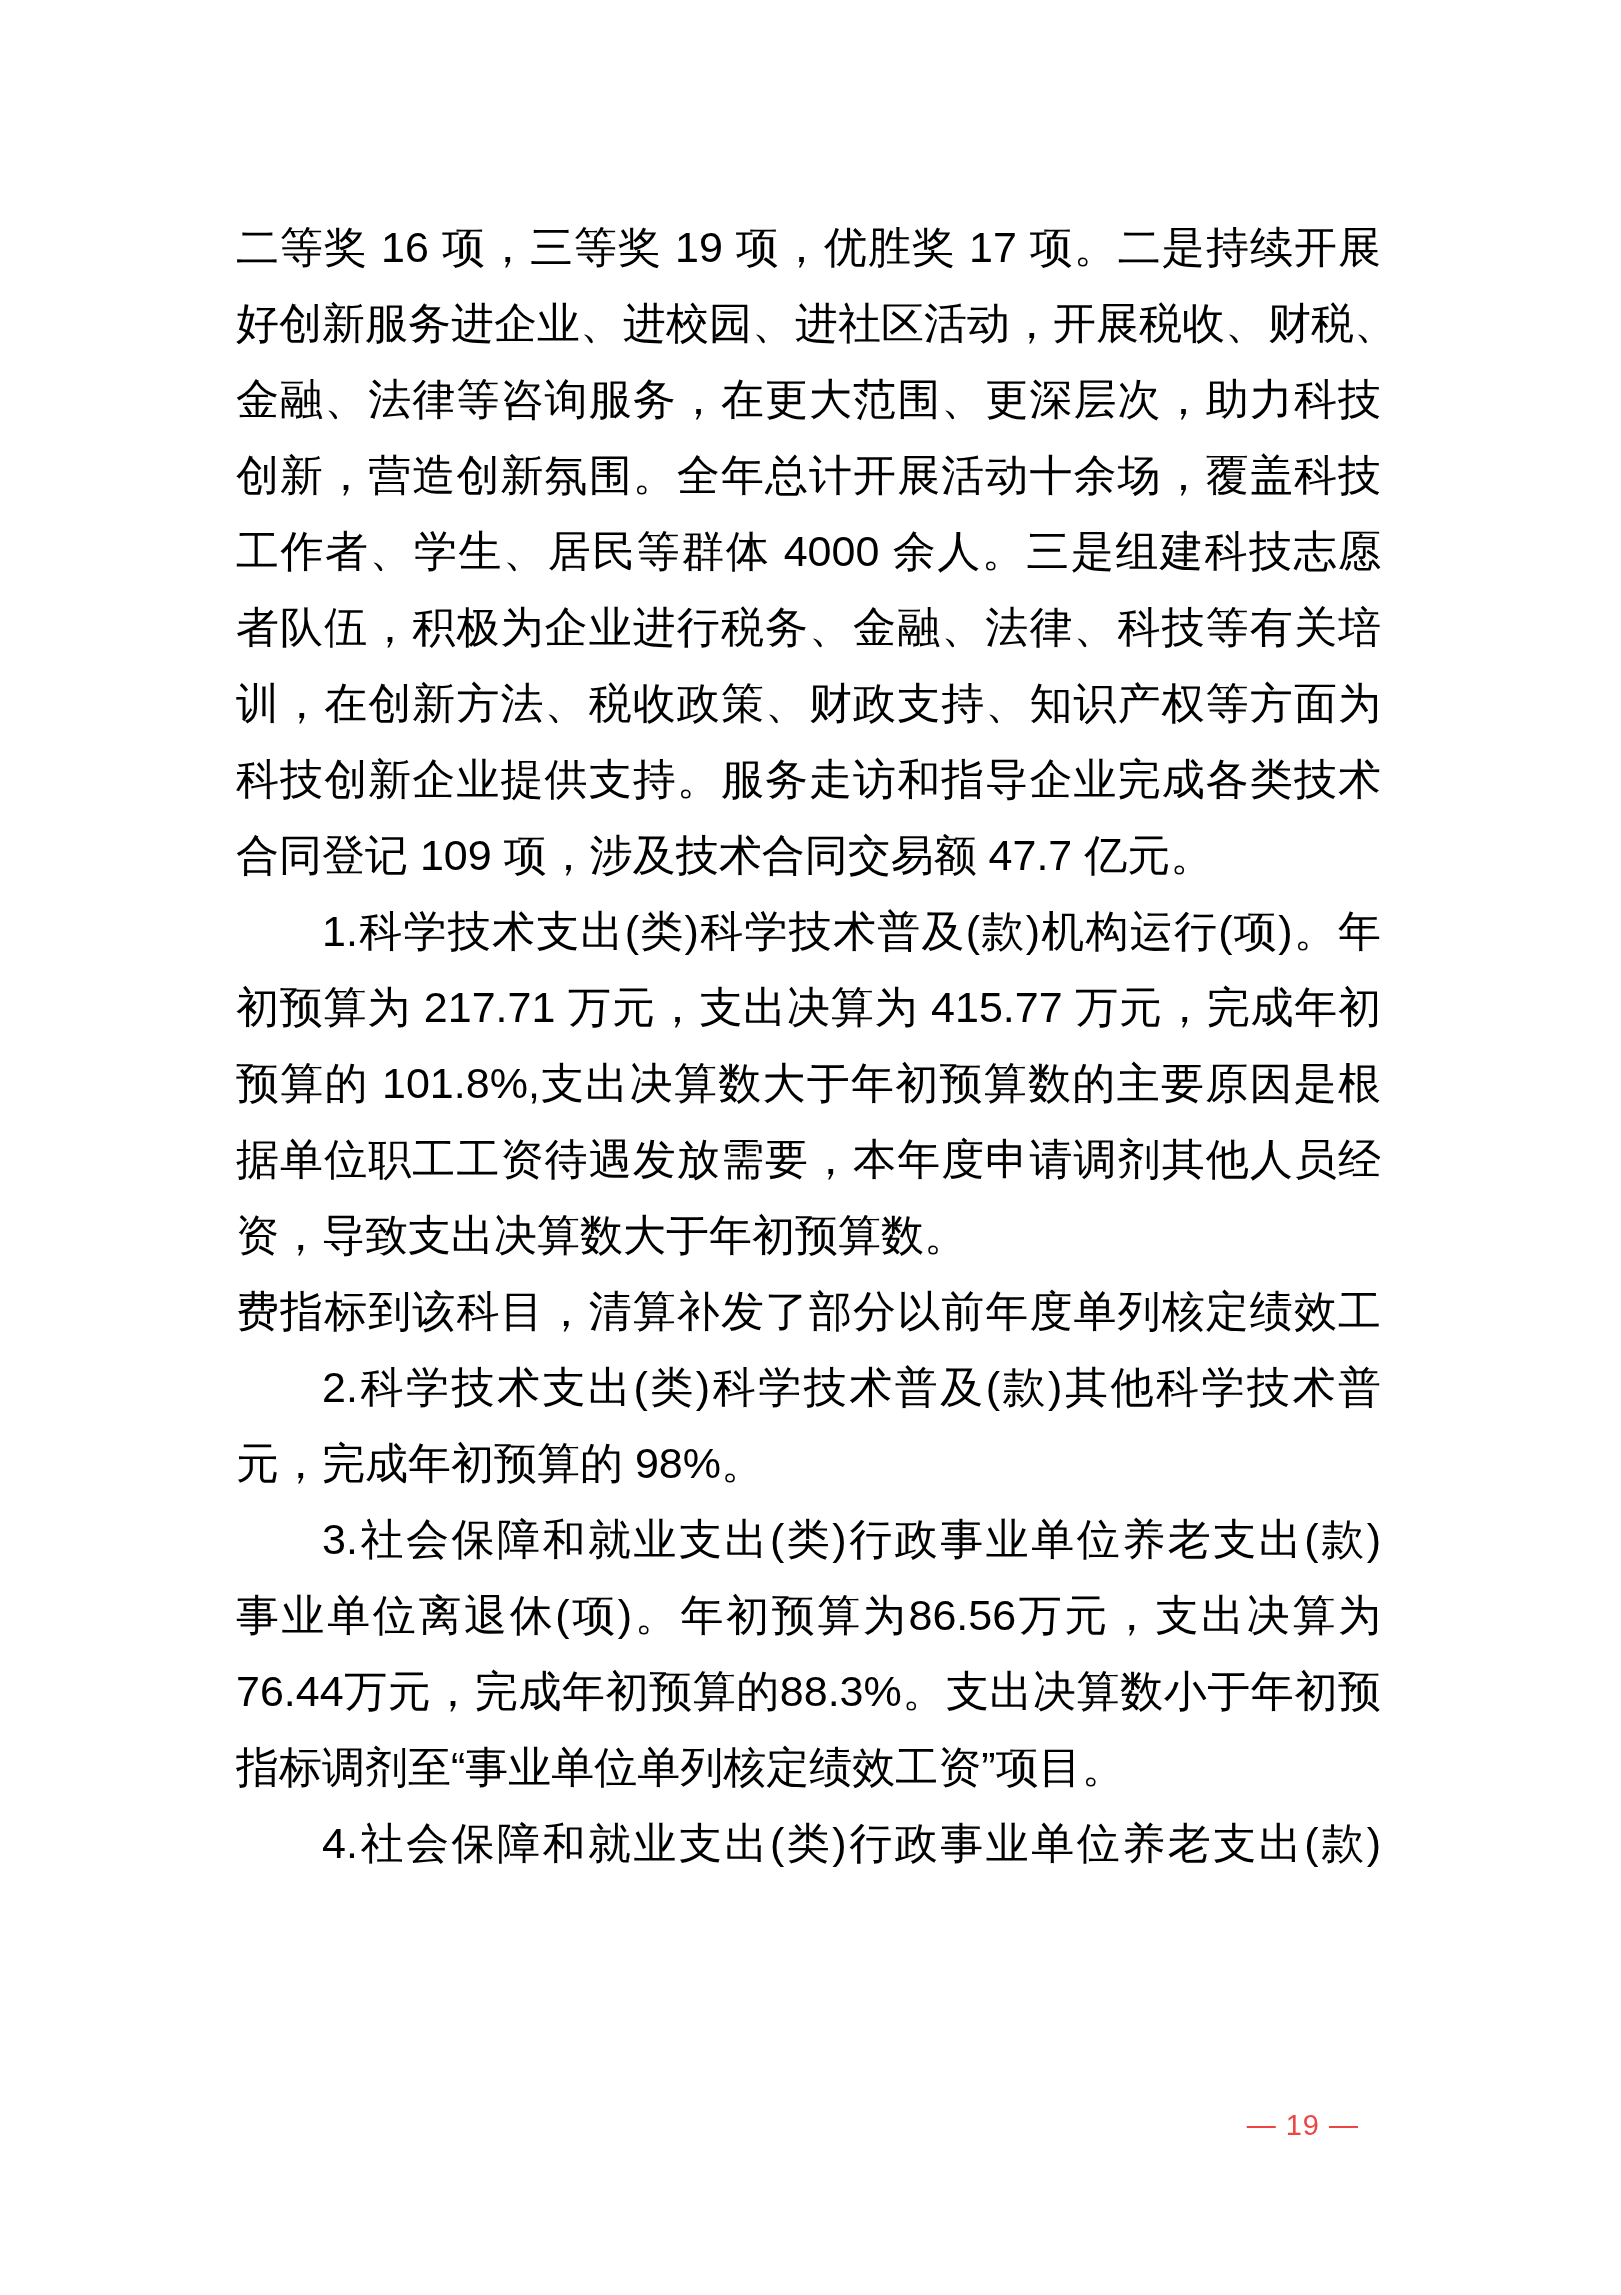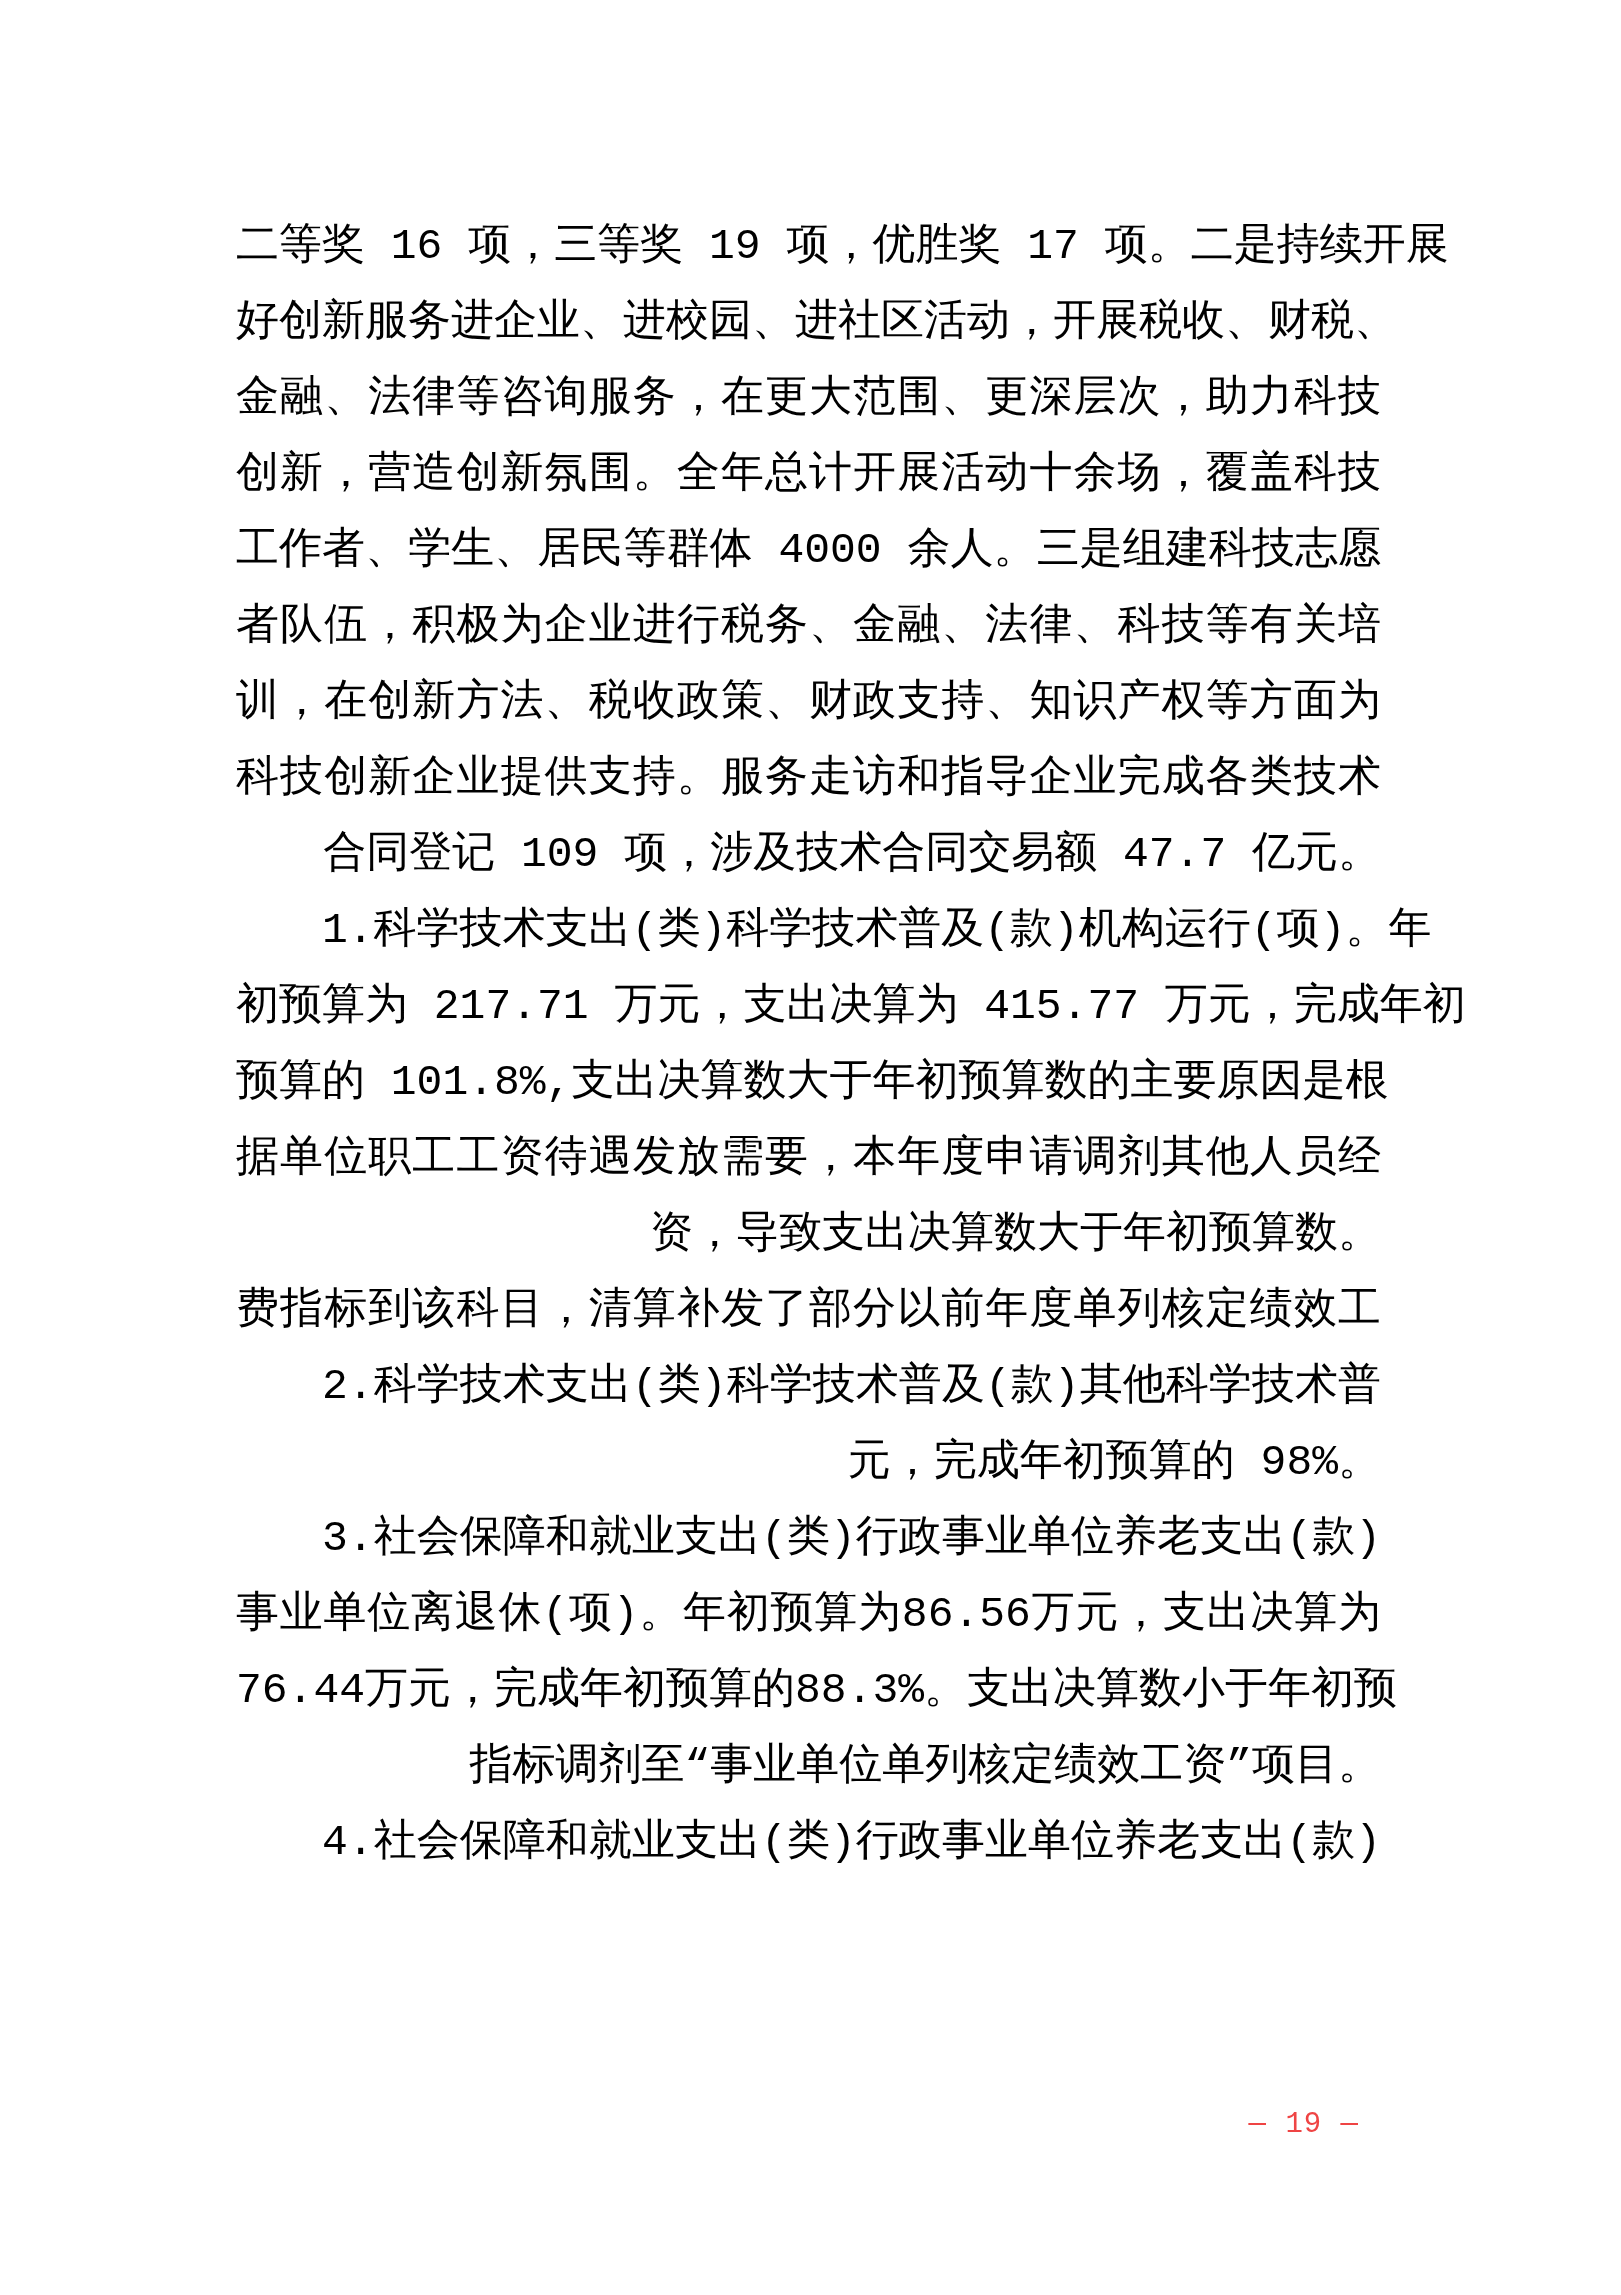--- a/index.html
+++ b/index.html
@@ -1,36 +1,36 @@
 <!DOCTYPE html>
 <html style="font-size:8.2px"><head>
 <meta charset="utf-8">
 <style>
   html, body { margin: 0; padding: 0; background: #e8e8e8; }
   .page {
     position: relative;
     width: 1622px;
     height: 2295px;
     background: #ffffff;
-    font-family: Liberation Mono, monospace;
+    font-family: Liberation Sans, sans-serif;
     color: #000000;
     overflow: hidden;
   }
   .textblock {
     position: absolute;
     left: 236px;
     top: 209px;
     width: 1145px;
     font-size: 43px;
     line-height: 76px;
   }
   .line {
     height: 76px;
     white-space: nowrap;
-    text-align: right;
+    text-align: left;
   }
   .line.j {
     text-align: justify;
     text-align-last: justify;
     text-justify: inter-character;
   }
   .line.ind {
     text-indent: 2em;
   }
   .pagenum {

